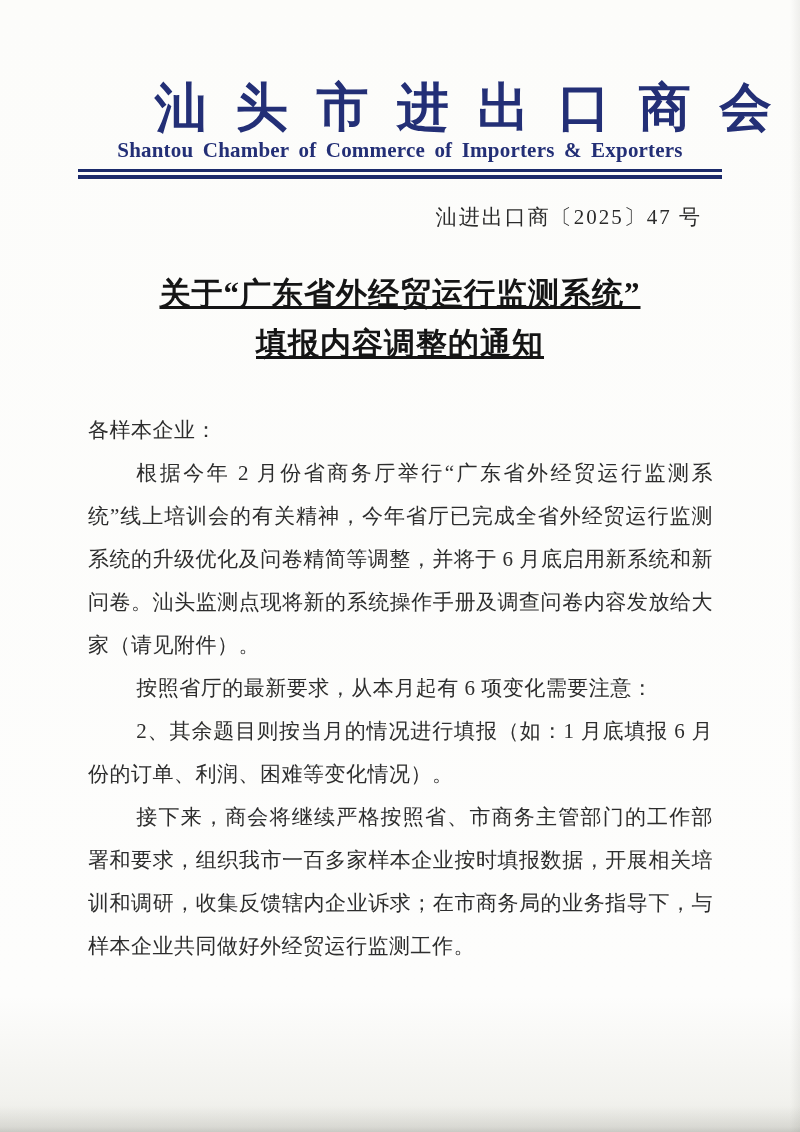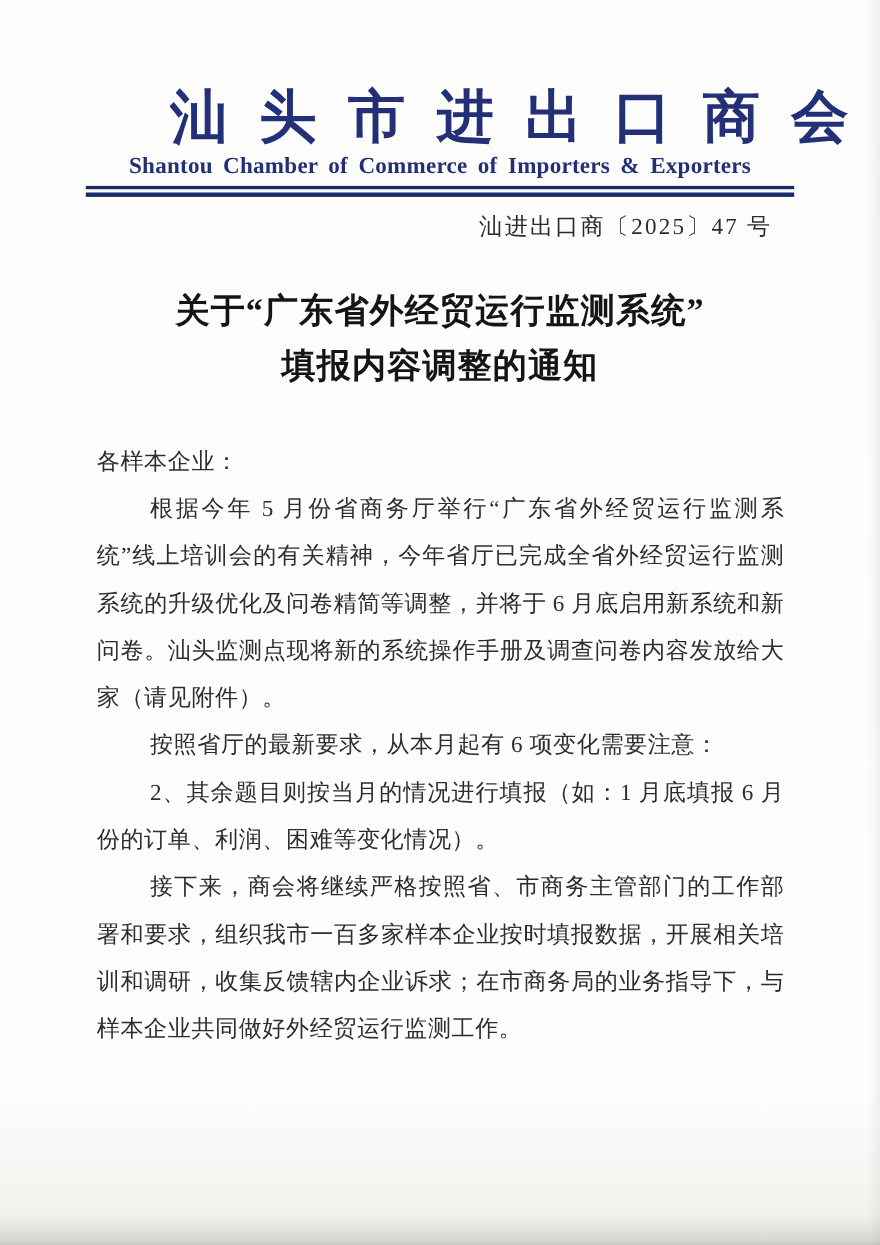--- a/index.html
+++ b/index.html
@@ -43,38 +43,39 @@
     white-space: nowrap;
   }
   .rule {
     margin: 7px 78px 0 78px;
     height: 3px;
     border-top: 3px solid #1b2a6b;
     border-bottom: 4px solid #1b2a6b;
   }
   
   .doc-number {
-    margin-top: 13px;
+    margin-top: 24px;
     text-align: right;
     padding-right: 98px;
     font-size: 21px;
     letter-spacing: 2px;
     color: #2b2b2b;
     line-height: 28px;
     padding-left: 19px;
   }
   
   .doc-title {
     margin-top: 38px;
     text-align: center;
     font-size: 31px;
     font-weight: bold;
     color: #151515;
     line-height: 50px;
     letter-spacing: 1px;
+    text-decoration: underline;
   }
   
   .doc-body {
     margin: 40px 87px 0 88px;
     font-size: 21px;
     line-height: 43px;
     color: #2d2d2d;
     text-align: justify;
     text-justify: inter-ideograph;
     letter-spacing: 0.5px;
@@ -118,21 +119,21 @@
 
   <div class="doc-number">汕进出口商〔2025〕47 号</div>
 
   <div class="doc-title">
     <div>关于“广东省外经贸运行监测系统”</div>
     <div>填报内容调整的通知</div>
   </div>
 
   <div class="doc-body">
     <p>各样本企业：</p>
-    <p class="indent">根据今年 5 月份省商务厅举行“广东省外经贸运行监测系统”线上培训会的有关精神，今年省厅已完成全省外经贸运行监测系统的升级优化及问卷精简等调整，并将于 6 月底启用新系统和新问卷。汕头监测点现将新的系统操作手册及调查问卷内容发放给大家（请见附件）。</p>
+    <p class="indent">根据今年 2 月份省商务厅举行“广东省外经贸运行监测系统”线上培训会的有关精神，今年省厅已完成全省外经贸运行监测系统的升级优化及问卷精简等调整，并将于 6 月底启用新系统和新问卷。汕头监测点现将新的系统操作手册及调查问卷内容发放给大家（请见附件）。</p>
     <p class="indent">按照省厅的最新要求，从本月起有 6 项变化需要注意：</p>
     <p class="indent">2、其余题目则按当月的情况进行填报（如：1 月底填报 6 月份的订单、利润、困难等变化情况）。</p>
     <p class="indent">接下来，商会将继续严格按照省、市商务主管部门的工作部署和要求，组织我市一百多家样本企业按时填报数据，开展相关培训和调研，收集反馈辖内企业诉求；在市商务局的业务指导下，与样本企业共同做好外经贸运行监测工作。</p>
   </div>
 
   <div class="scan-right-shade"></div>
   <div class="scan-bottom-shadow"></div>
 
 </div>
 

